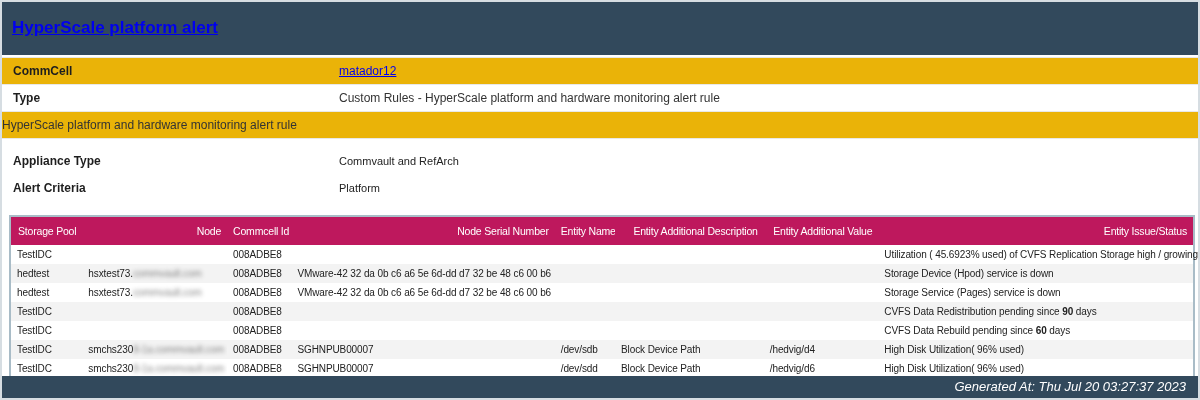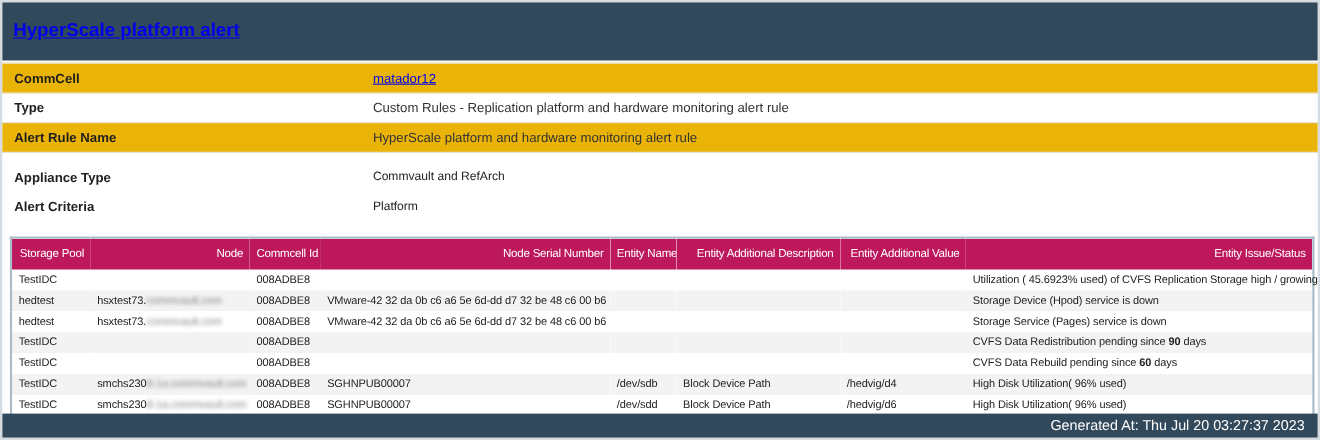--- a/index.html
+++ b/index.html
@@ -41,43 +41,42 @@
     font-size:10px; color:#222; height:19px; padding:0 6px;
     white-space:nowrap; overflow:hidden; letter-spacing:-0.1px;margin-top:40px;
   }
   .alert-table td:last-child{overflow:visible;}
   .alert-table tr.alt td{background:#f3f3f3;}
   .blurred{filter:blur(2px); opacity:.55;}
   
   .footer{
     position:absolute; left:0; right:0; bottom:0; height:22px;
     background:#32495c; color:#fff; font-size:13px; line-height:22px;
-    text-align:right; padding-right:12px; box-sizing:border-box;
+    text-align:right; padding-right:12px; box-sizing:border-box;font-style:italic;
   }
 </style>
 </head>
 <body>
 
 <div class="page">
 
   <div class="top-band">
     <a class="alert-title">HyperScale platform alert</a>
   </div>
 
   <div class="info">
     <div class="info-row alt">
       <div class="info-label">CommCell</div>
       <div class="info-value"><a>matador12</a></div>
     </div>
     <div class="info-row">
       <div class="info-label">Type</div>
-      <div class="info-value">Custom Rules - Replication platform and hardware monitoring alert rule</div>
+      <div class="info-value">Custom Rules - HyperScale platform and hardware monitoring alert rule</div>
     </div>
     <div class="info-row alt">
-      <div class="info-label">Alert Rule Name</div>
       <div class="info-value">HyperScale platform and hardware monitoring alert rule</div>
     </div>
     <div class="info-gap"></div>
     <div class="info-row small">
       <div class="info-label">Appliance Type</div>
       <div class="info-value">Commvault and RefArch</div>
     </div>
     <div class="info-row small">
       <div class="info-label">Alert Criteria</div>
       <div class="info-value">Platform</div>

